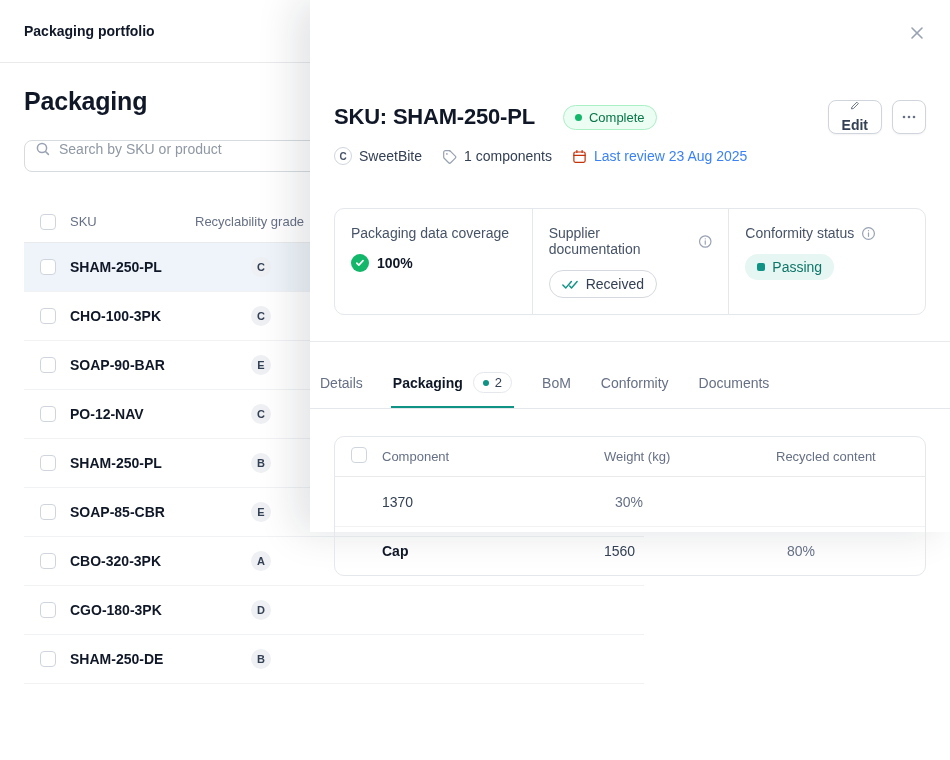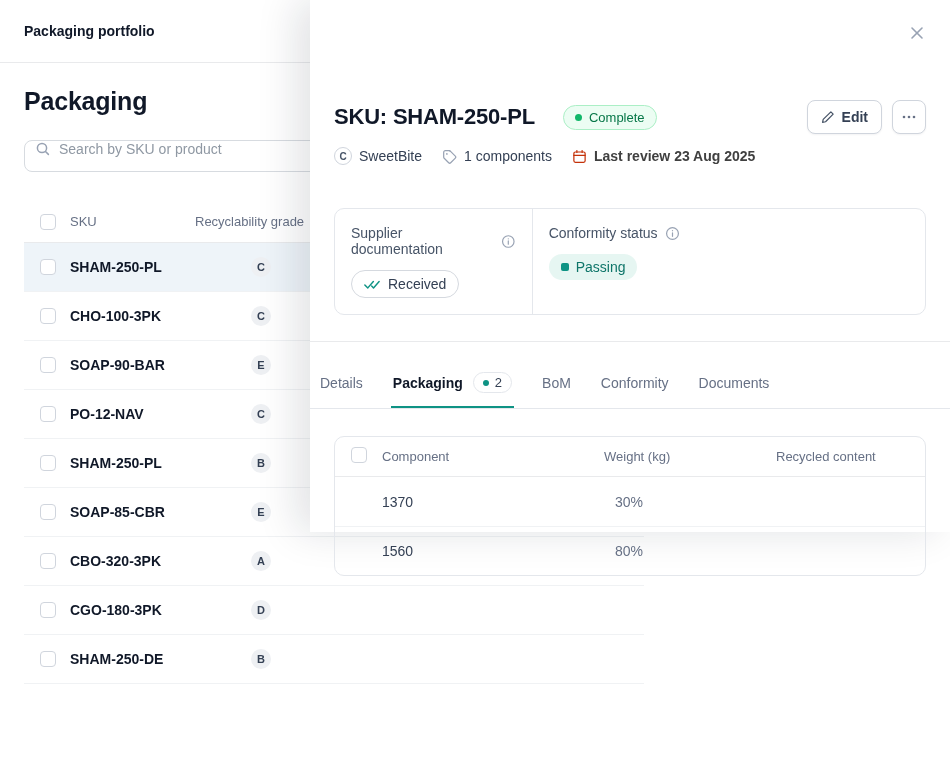--- a/index.html
+++ b/index.html
@@ -62,33 +62,33 @@
     display:inline-flex; align-items:center; gap:7px;
     background:#ecfdf3; border:1px solid #abefc6; color:#067647;
     font-size:13px; font-weight:500; border-radius:999px; padding:4px 11px;
   }
   .dot { width:7px; height:7px; border-radius:50%; background:#12b76a; display:inline-block; }
   .spacer { flex:1; }
   .btn {
     height:34px; border:1px solid #d0d5dd; border-radius:8px; background:#fff;
     display:inline-flex; align-items:center; gap:7px; padding:0 13px;
     font-size:14px; font-weight:700; color:#344054; cursor:pointer;
-    box-shadow:0 1px 2px rgba(16,24,40,.05); font-family:inherit;
+    box-shadow:0 1px 2px rgba(16,24,40,.05); font-family:inherit;flex-direction:column;
   }
   .btn.icon-only { width:34px; padding:0; justify-content:center; color:#667085; }
   .actions { display:flex; gap:10px; align-items:center; }
 
   .d-meta { display:flex; align-items:center; gap:20px; margin-top:13px; font-size:14px; color:#344054; }
   .meta-item { display:flex; align-items:center; gap:7px; }
   .brand-avatar {
     width:18px; height:18px; border-radius:50%; border:1px solid #d0d5dd;
     font-size:10px; font-weight:700; color:#475467;
     display:flex; align-items:center; justify-content:center;
   }
-  .meta-alert { color:#404040;font-weight:bold; }
+  .meta-alert { color:#3b82f6; }
   .meta-alert svg { color:#c4320a; }
 
   .stats-card {
     margin-top:43px; border:1px solid #e4e7ec; border-radius:10px;
     display:grid; grid-template-columns:1fr 1fr 1fr;
   }
   .stat { padding:16px; }
   .stat + .stat { border-left:1px solid #e4e7ec; }
   .stat-label { font-size:14px; color:#475467; display:flex; align-items:center; gap:7px; }
   .stat-value { margin-top:13px; display:flex; align-items:center; gap:8px; font-size:14px; font-weight:700; }
@@ -288,20 +288,33 @@
           <line x1="5.2" y1="1.6" x2="5.2" y2="3.6"></line>
           <line x1="10.8" y1="1.6" x2="10.8" y2="3.6"></line>
         </svg>
         <span>Last review 23 Aug 2025</span>
       </span>
     </div>
 
     <div class="stats-card">
       <div class="stat">
         <div class="stat-label">
+          <span>Packaging data coverage</span>
+        </div>
+        <div class="stat-value">
+          <span class="check-circle">
+            <svg width="10" height="10" viewBox="0 0 12 12" fill="none" stroke="#fff" stroke-width="2" stroke-linecap="round" stroke-linejoin="round">
+                <path d="M2.2 6.2l2.4 2.4 5-5.4"></path>
+              </svg>
+          </span>
+          <span>100%</span>
+        </div>
+      </div>
+      <div class="stat">
+        <div class="stat-label">
           <span>Supplier documentation</span>
           <svg width="15" height="15" viewBox="0 0 16 16" fill="none" stroke="#98a2b3" stroke-width="1.3" stroke-linecap="round">
             <circle cx="8" cy="8" r="6.3"></circle>
               <line x1="8" y1="7.4" x2="8" y2="11"></line>
               <circle cx="8" cy="5" r="0.7" fill="#98a2b3" stroke="none"></circle>
           </svg>
         </div>
         <div class="stat-value">
           <span class="pill pill-received">
             <svg width="17" height="11" viewBox="0 0 20 12" fill="none" stroke="#0e9384" stroke-width="1.7" stroke-linecap="round" stroke-linejoin="round">
@@ -361,19 +374,20 @@
         <span>Weight (kg)</span>
         <span class="comp-recycled">Recycled content</span>
       </div>
       <div class="crow cbody-row">
         <span></span>
         <span class="comp-weight">1370</span>
         <span class="comp-recycled">30%</span>
       </div>
       <div class="crow cbody-row">
         <span></span>
+        <span class="comp-name">Cap</span>
         <span class="comp-weight">1560</span>
         <span class="comp-recycled">80%</span>
       </div>
     </div>
 
   </aside>
 </div>
 
 </body></html>

